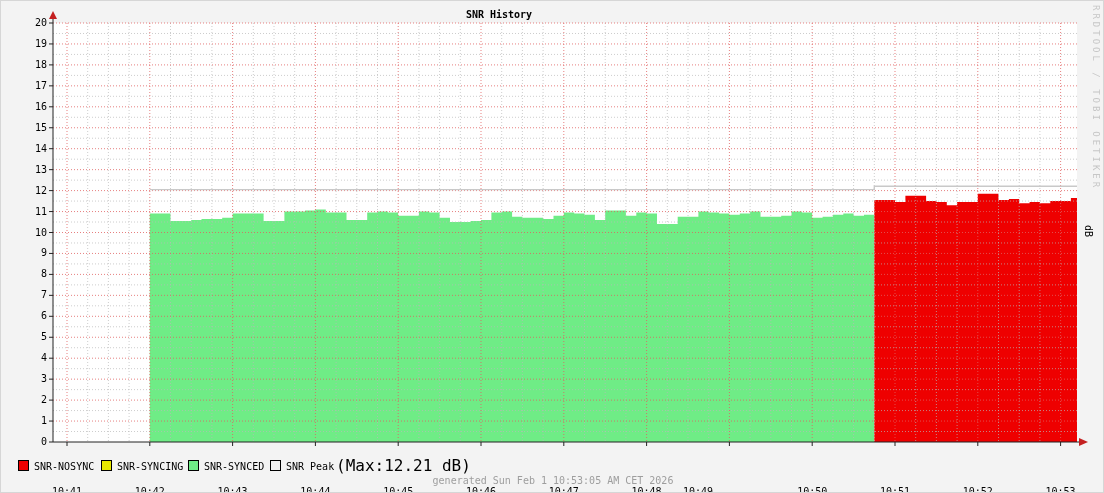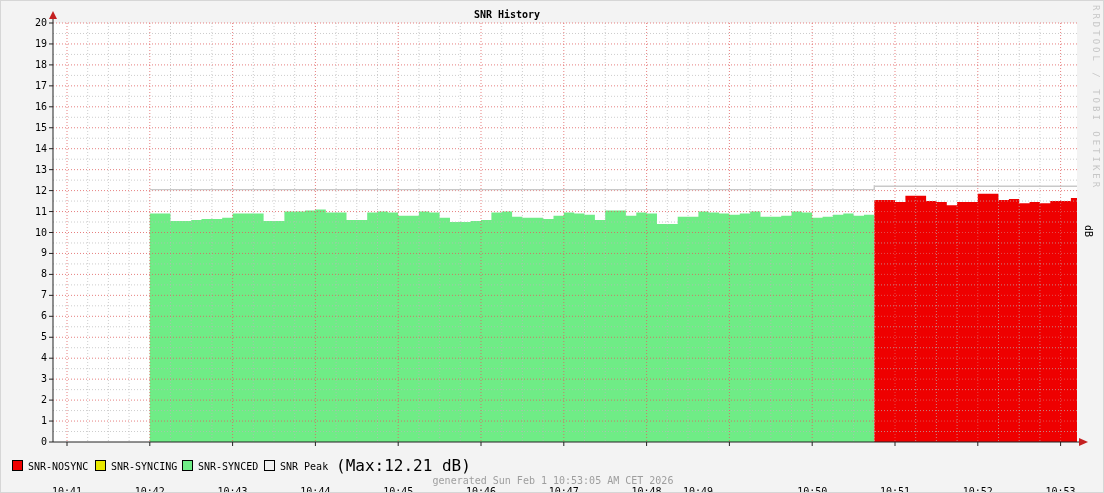--- a/index.html
+++ b/index.html
@@ -3,27 +3,27 @@
 <meta charset="utf-8">
 <style>
   html,body{margin:0;padding:0;background:#e8e8e8;}
   #graph{
     position:relative;width:1104px;height:493px;
     background:#f3f3f3;overflow:hidden;
     font-family:"DejaVu Sans Mono","Liberation Mono",monospace;
     color:#000;border:1px solid #d6d6d6;box-sizing:border-box;
   }
   .title{
-    position:absolute;top:8px;left:8px;width:996px;text-align:center;
+    position:absolute;top:8px;left:0;width:996px;text-align:center;
     font-size:10px;font-weight:bold;letter-spacing:0px;
   }
   svg{position:absolute;top:0;left:0;}
   .ylab{position:absolute;left:0;width:46px;text-align:right;font-size:10px;line-height:12px;}
   .xlab{position:absolute;top:445px;width:60px;text-align:center;font-size:10px;line-height:12px;margin-top:40px;}
-  .legend-item{position:absolute;top:459px;height:12px;font-size:10px;line-height:12px;white-space:nowrap;}
+  .legend-item{position:absolute;top:459px;height:12px;font-size:10px;line-height:12px;white-space:nowrap;margin-left:6px;}
   .swatch{display:inline-block;width:9px;height:9px;border:1px solid #000;vertical-align:-1px;margin-right:5px;}
   .legend-note{position:absolute;top:459px;font-size:16px;line-height:12px;}
   .footer{
     position:absolute;top:474px;left:0;width:1104px;text-align:center;
     font-size:10px;color:#9e9e9e;letter-spacing:0px;
   }
   .watermark{
     position:absolute;left:1100px;top:4px;
     transform:rotate(90deg);transform-origin:0 0;
     font-size:9px;letter-spacing:3px;color:#c6c6c6;white-space:nowrap;

